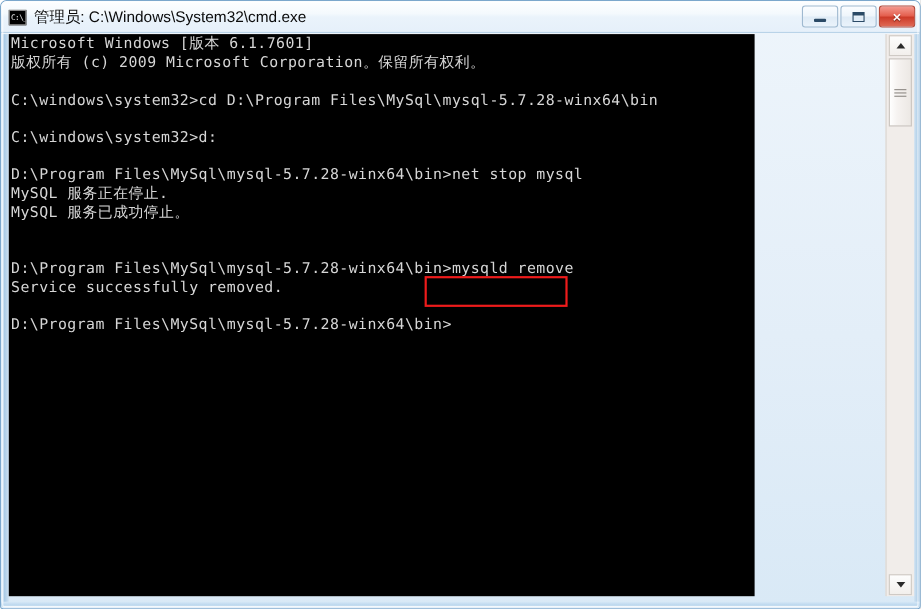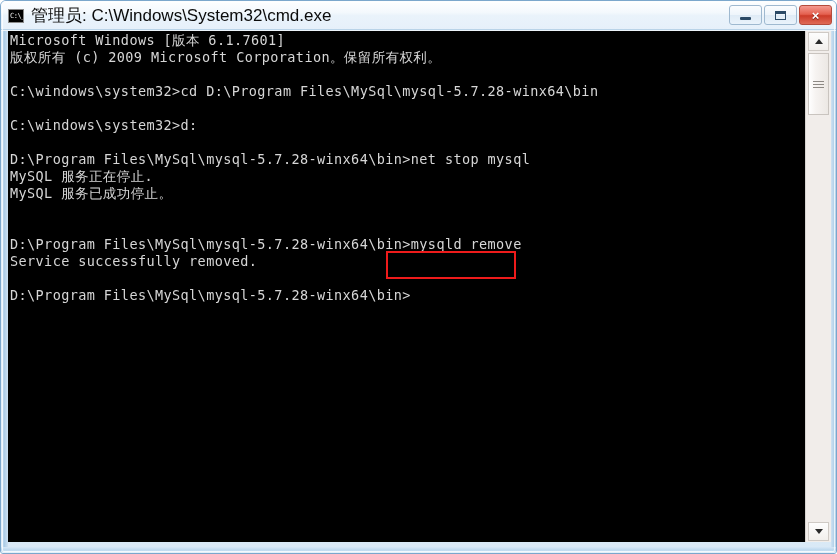--- a/index.html
+++ b/index.html
@@ -65,21 +65,21 @@
     line-height: 12px;
     padding-left: 1px;
     letter-spacing: -0.5px;
     white-space: nowrap;
   }
   #title-text {
     position: absolute;
     left: 30px; top: 0;
     height: 29px;
     line-height: 29px;
-    font-size: 17px;
+    font-size: 14px;
     color: #0b0b0b;
     white-space: nowrap;
   }
 
   
   .winbtn {
     position: absolute;
     top: 4px;
     height: 20px;
     box-sizing: border-box;
@@ -123,21 +123,21 @@
     font-size: 13px;
     font-weight: bold;
     line-height: 13px;
     text-shadow: 0 1px 1px rgba(90,20,10,.8);
   }
 
   
   #console-area {
     position: absolute;
     left: 7px; top: 30px;
-    width: 797px;
+    width: 678px;
     height: 511px;
     background: #000000;
     overflow: hidden;
   }
   #console-text {
     position: absolute;
     left: 2px; top: 1px;
     margin: 0;
     color: #d6d6d6;
     font-family: "DejaVu Sans Mono", monospace;

